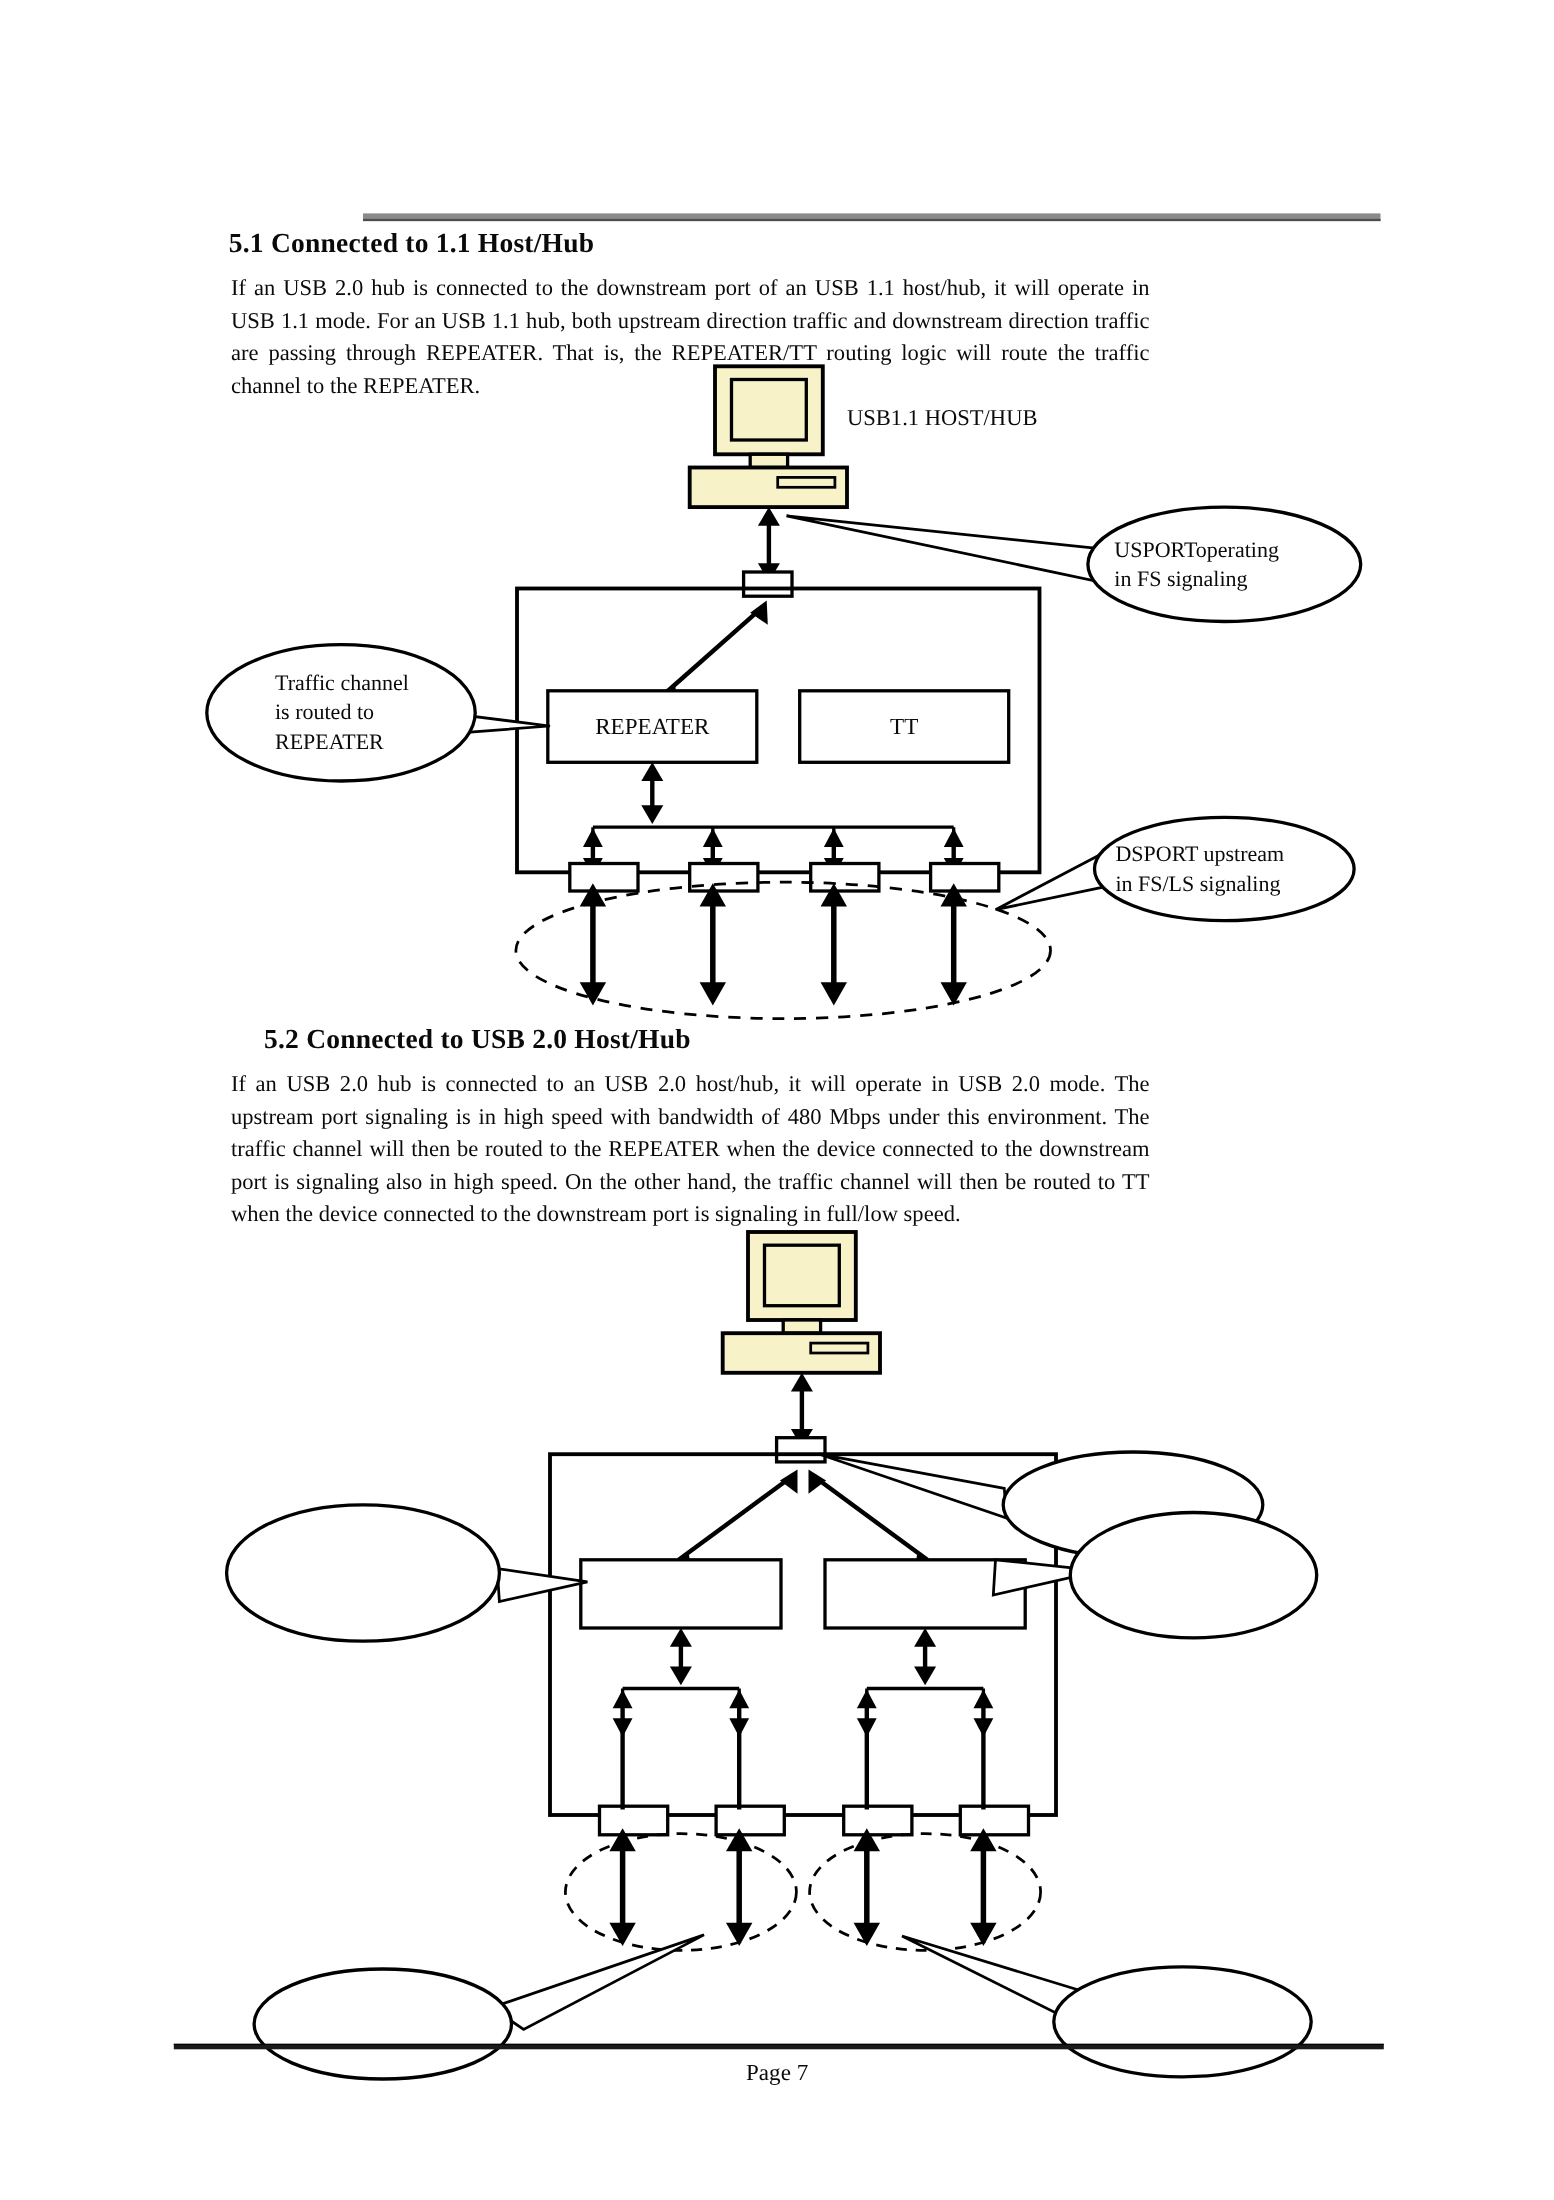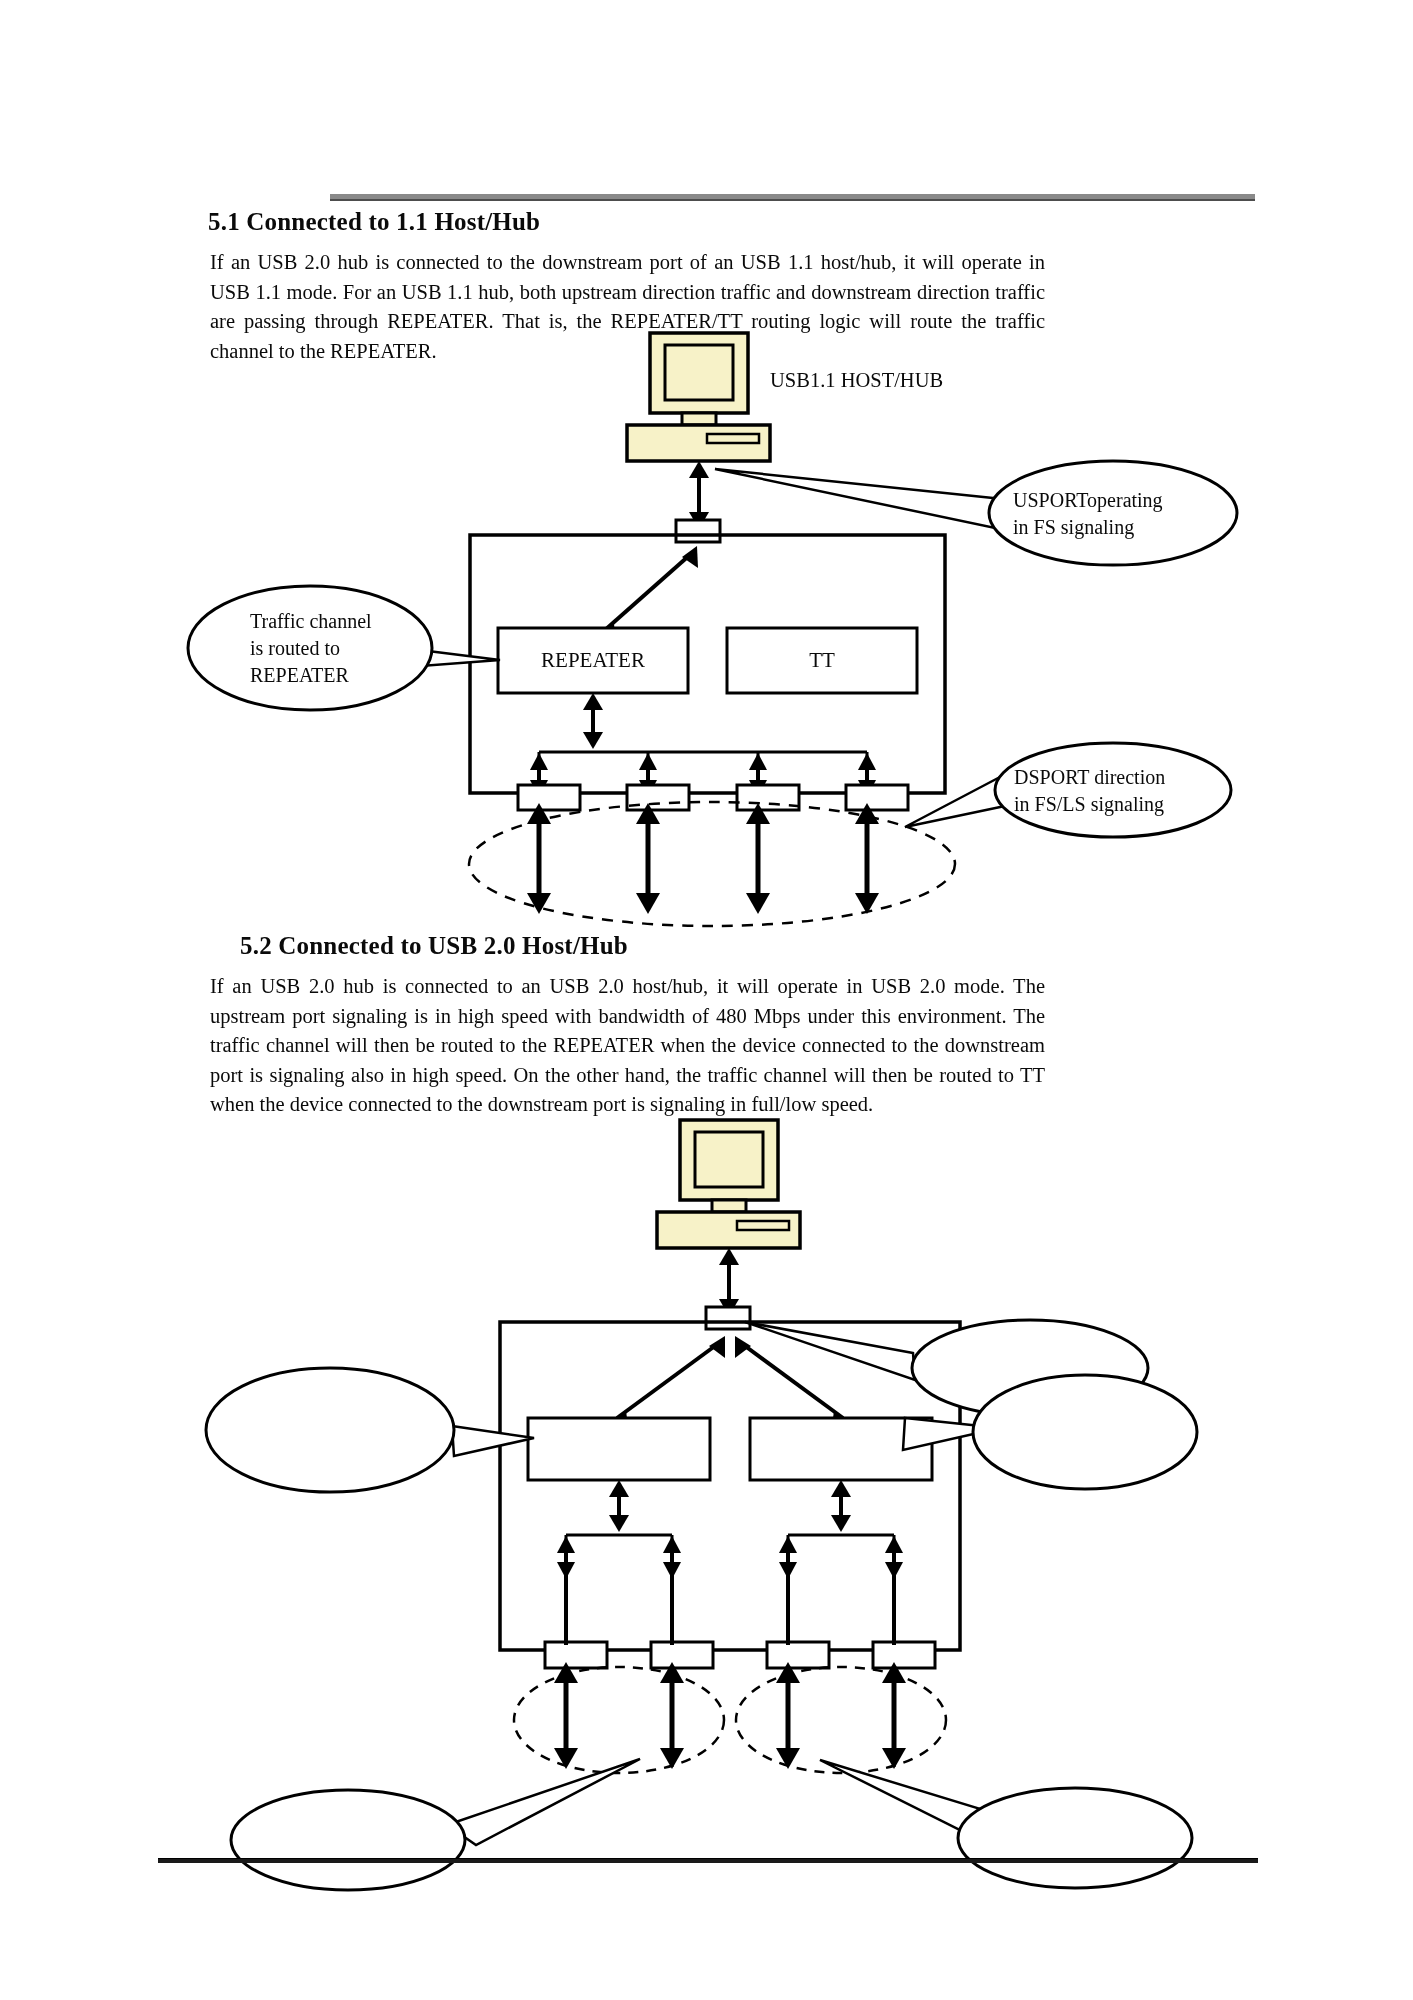--- a/index.html
+++ b/index.html
@@ -178,21 +178,21 @@
     <div class="lbl-box" style="left:498px;top:648px;width:190px;">REPEATER</div>
     <div class="lbl-box" style="left:727px;top:648px;width:190px;">TT</div>
 
     <div class="lbl lbl-bubble" style="left:1013px;top:487px;">USPORToperating</div>
     <div class="lbl lbl-bubble" style="left:1013px;top:514px;">in FS signaling</div>
 
     <div class="lbl lbl-bubble" style="left:250px;top:608px;">Traffic channel</div>
     <div class="lbl lbl-bubble" style="left:250px;top:635px;">is routed to</div>
     <div class="lbl lbl-bubble" style="left:250px;top:662px;">REPEATER</div>
 
-    <div class="lbl lbl-bubble" style="left:1014px;top:764px;">DSPORT direction</div>
+    <div class="lbl lbl-bubble" style="left:1014px;top:764px;">DSPORT upstream</div>
     <div class="lbl lbl-bubble" style="left:1014px;top:791px;">in FS/LS signaling</div>
   </div>
 
   <div class="h2" style="top:932px;margin-left:32px;">5.2 Connected to USB 2.0 Host/Hub</div>
   <div class="para" style="top:972px;">If an USB 2.0 hub is connected to an USB 2.0 host/hub, it will operate in USB 2.0 mode. The upstream port signaling is in high speed with bandwidth of 480 Mbps under this environment. The traffic channel will then be routed to the REPEATER when the device connected to the downstream port is signaling also in high speed. On the other hand, the traffic channel will then be routed to TT when the device connected to the downstream port is signaling in full/low speed.</div>
 
   <div class="dg" style="left:0;top:1100px;width:1413px;height:760px;">
     <div class="svgwrap">
       <svg width="1413" height="760" viewBox="0 0 1413 760">
 
@@ -318,14 +318,15 @@
         <g>
           <path d="M1026,723 L820,660 L990,745 Z" fill="#fff" stroke="#000" stroke-width="2.5"></path>
           <ellipse cx="1075" cy="738" rx="117" ry="50" fill="#fff" stroke="#000" stroke-width="3"></ellipse>
         </g>
       </svg>
     </div>
 
   </div>
 
   <div class="ftr-rule"></div>
+  <div class="ftr-text">Page 7</div>
 
 </div>
 
 </body></html>

